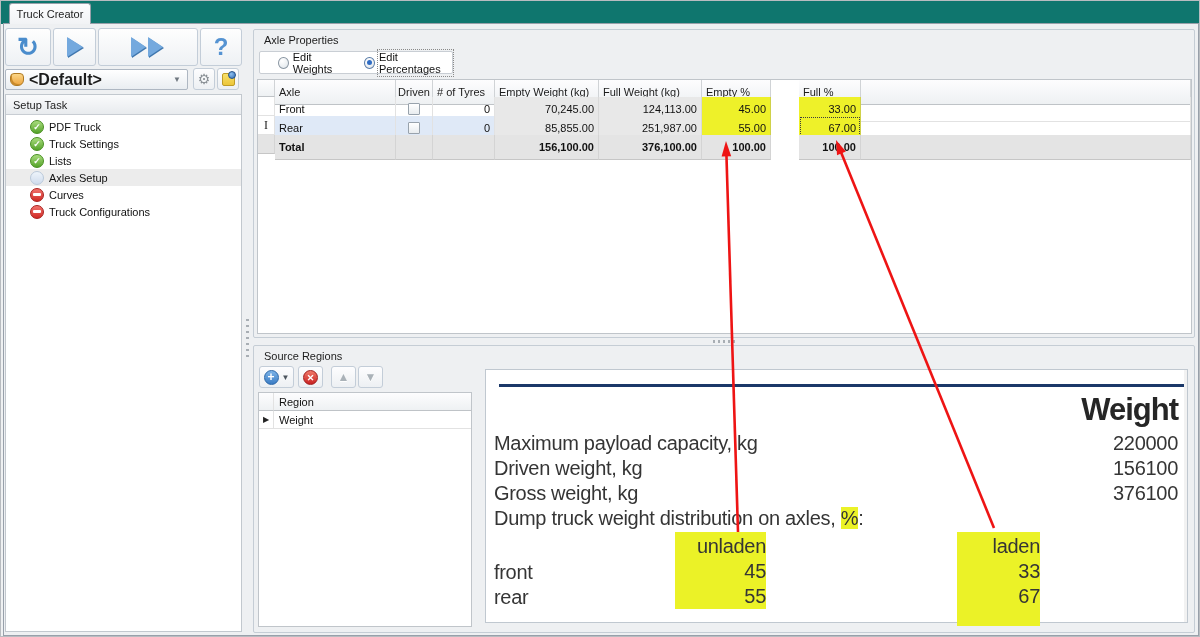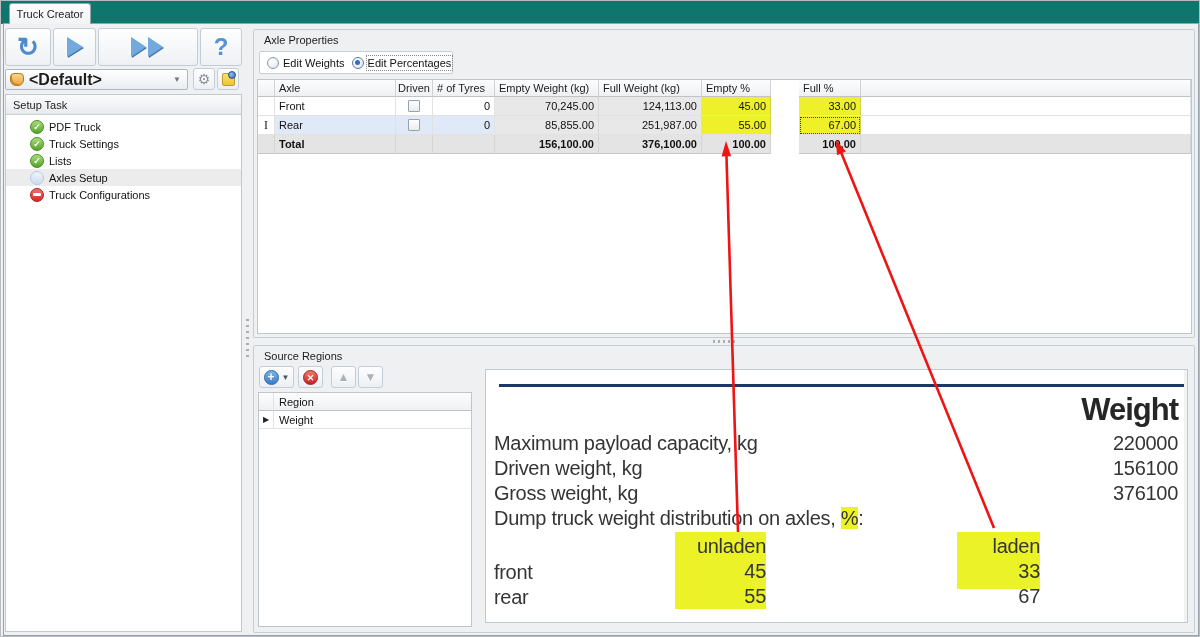--- a/index.html
+++ b/index.html
@@ -65,35 +65,35 @@
   .hsplit .grip { position:absolute; left:460px; top:2px; width:22px; height:3px;
                   background-image:repeating-linear-gradient(90deg,#a8aeb4 0 2px, transparent 2px 5px); }
 
   
   .group { position:absolute; background:#eef0f2; border:1px solid #c5cdd5; border-radius:2px; }
   .group-caption { position:absolute; left:10px; top:4px; font-size:11px; color:#1c1c1c; }
 
   
   .radio-panel { position:absolute; left:5px; top:21px; width:194px; height:23px; background:#fff;
                  border:1px solid #c9ced4; border-radius:2px; display:flex; align-items:center; }
-  .radio { display:flex; align-items:center; margin-left:7px; }
+  .radio { display:flex; align-items:center; margin-left:18px; }
   .radio .circ { width:12px; height:12px; border-radius:50%; border:1px solid #8a96a2;
                  background:radial-gradient(circle at 35% 30%, #ffffff, #dfe5ea); margin-right:4px; }
   .radio.sel .circ { border-color:#5a7ca8; display:flex; align-items:center; justify-content:center; }
   .radio.sel .circ::after { content:""; width:5px; height:5px; border-radius:50%; background:#2f6cc4; }
   .radio .rlabel { font-size:11px; color:#111; }
   .radio.sel .rlabel { outline:1px dotted #8a8a8a; outline-offset:1px; }
 
   
   .grid { position:absolute; left:3px; top:49px; right:2px; bottom:3px; background:#fff;
           border:1px solid #c0c5ca; font-size:11px; }
   .grow { display:flex; height:19px; }
   .grow.head { height:17px; }
   .gc { border-right:1px solid #e2e2e2; border-bottom:1px solid #e2e2e2; display:flex; align-items:center;
-        padding:4px 4px; overflow:hidden; white-space:nowrap; color:#111; }
+        padding:12px 4px; overflow:hidden; white-space:nowrap; color:#111; }
   .head .gc { background:linear-gradient(#fdfdfe,#eef1f3); border-right:1px solid #d0d3d6;
               border-bottom:1px solid #bfc3c7; color:#1c1c1c; }
   .c-ind{width:17px; flex:0 0 auto; justify-content:center; padding:0;}
   .c-axle{width:121px; flex:0 0 auto;}
   .c-driven{width:37px; flex:0 0 auto; justify-content:center;}
   .c-tyres{width:62px; flex:0 0 auto; justify-content:flex-end;}
   .c-ew{width:104px; flex:0 0 auto; justify-content:flex-end;}
   .c-fw{width:103px; flex:0 0 auto; justify-content:flex-end;}
   .c-ep{width:69px; flex:0 0 auto; justify-content:flex-end;}
   .c-fp{width:62px; flex:0 0 auto; justify-content:flex-end;margin-left:28px;}
@@ -196,20 +196,24 @@
     <div class="task-item">
       <span class="st-ic st-done">✓</span>
       <span>Lists</span>
     </div>
     <div class="task-item current">
       <span class="st-ic st-current"></span>
       <span>Axles Setup</span>
     </div>
     <div class="task-item">
       <span class="st-ic st-blocked"></span>
+      <span>Curves</span>
+    </div>
+    <div class="task-item">
+      <span class="st-ic st-blocked"></span>
       <span>Truck Configurations</span>
     </div>
   </div>
 
   <div class="vsplit">
       <span class="grip"></span>
     </div>
   <div class="hsplit">
       <span class="grip"></span>
     </div>
@@ -334,21 +338,21 @@
       </div>
 
       <div class="doc-side" style="top:190px;">front</div>
       <div class="doc-side" style="top:215px;">rear</div>
 
       <div class="doc-block" style="left:189px; top:162px; height:77px; padding-top:2px;">
         <div>unladen</div>
         <div>45</div>
         <div>55</div>
       </div>
-      <div class="doc-block" style="left:471px; top:162px; width:83px; height:57px; padding-top:2px;">
+      <div class="doc-block" style="left:471px; top:162px; width:83px; height:94px; padding-top:2px;">
         <div>laden</div>
         <div>33</div>
         <div>67</div>
       </div>
     </div>
   </div>
 
   <svg id="arrows" viewBox="0 0 1200 637">
     <g stroke="#ee1414" stroke-width="2.6" fill="#ee1414">
       <line x1="737" y1="531" x2="725.4" y2="153"></line>

